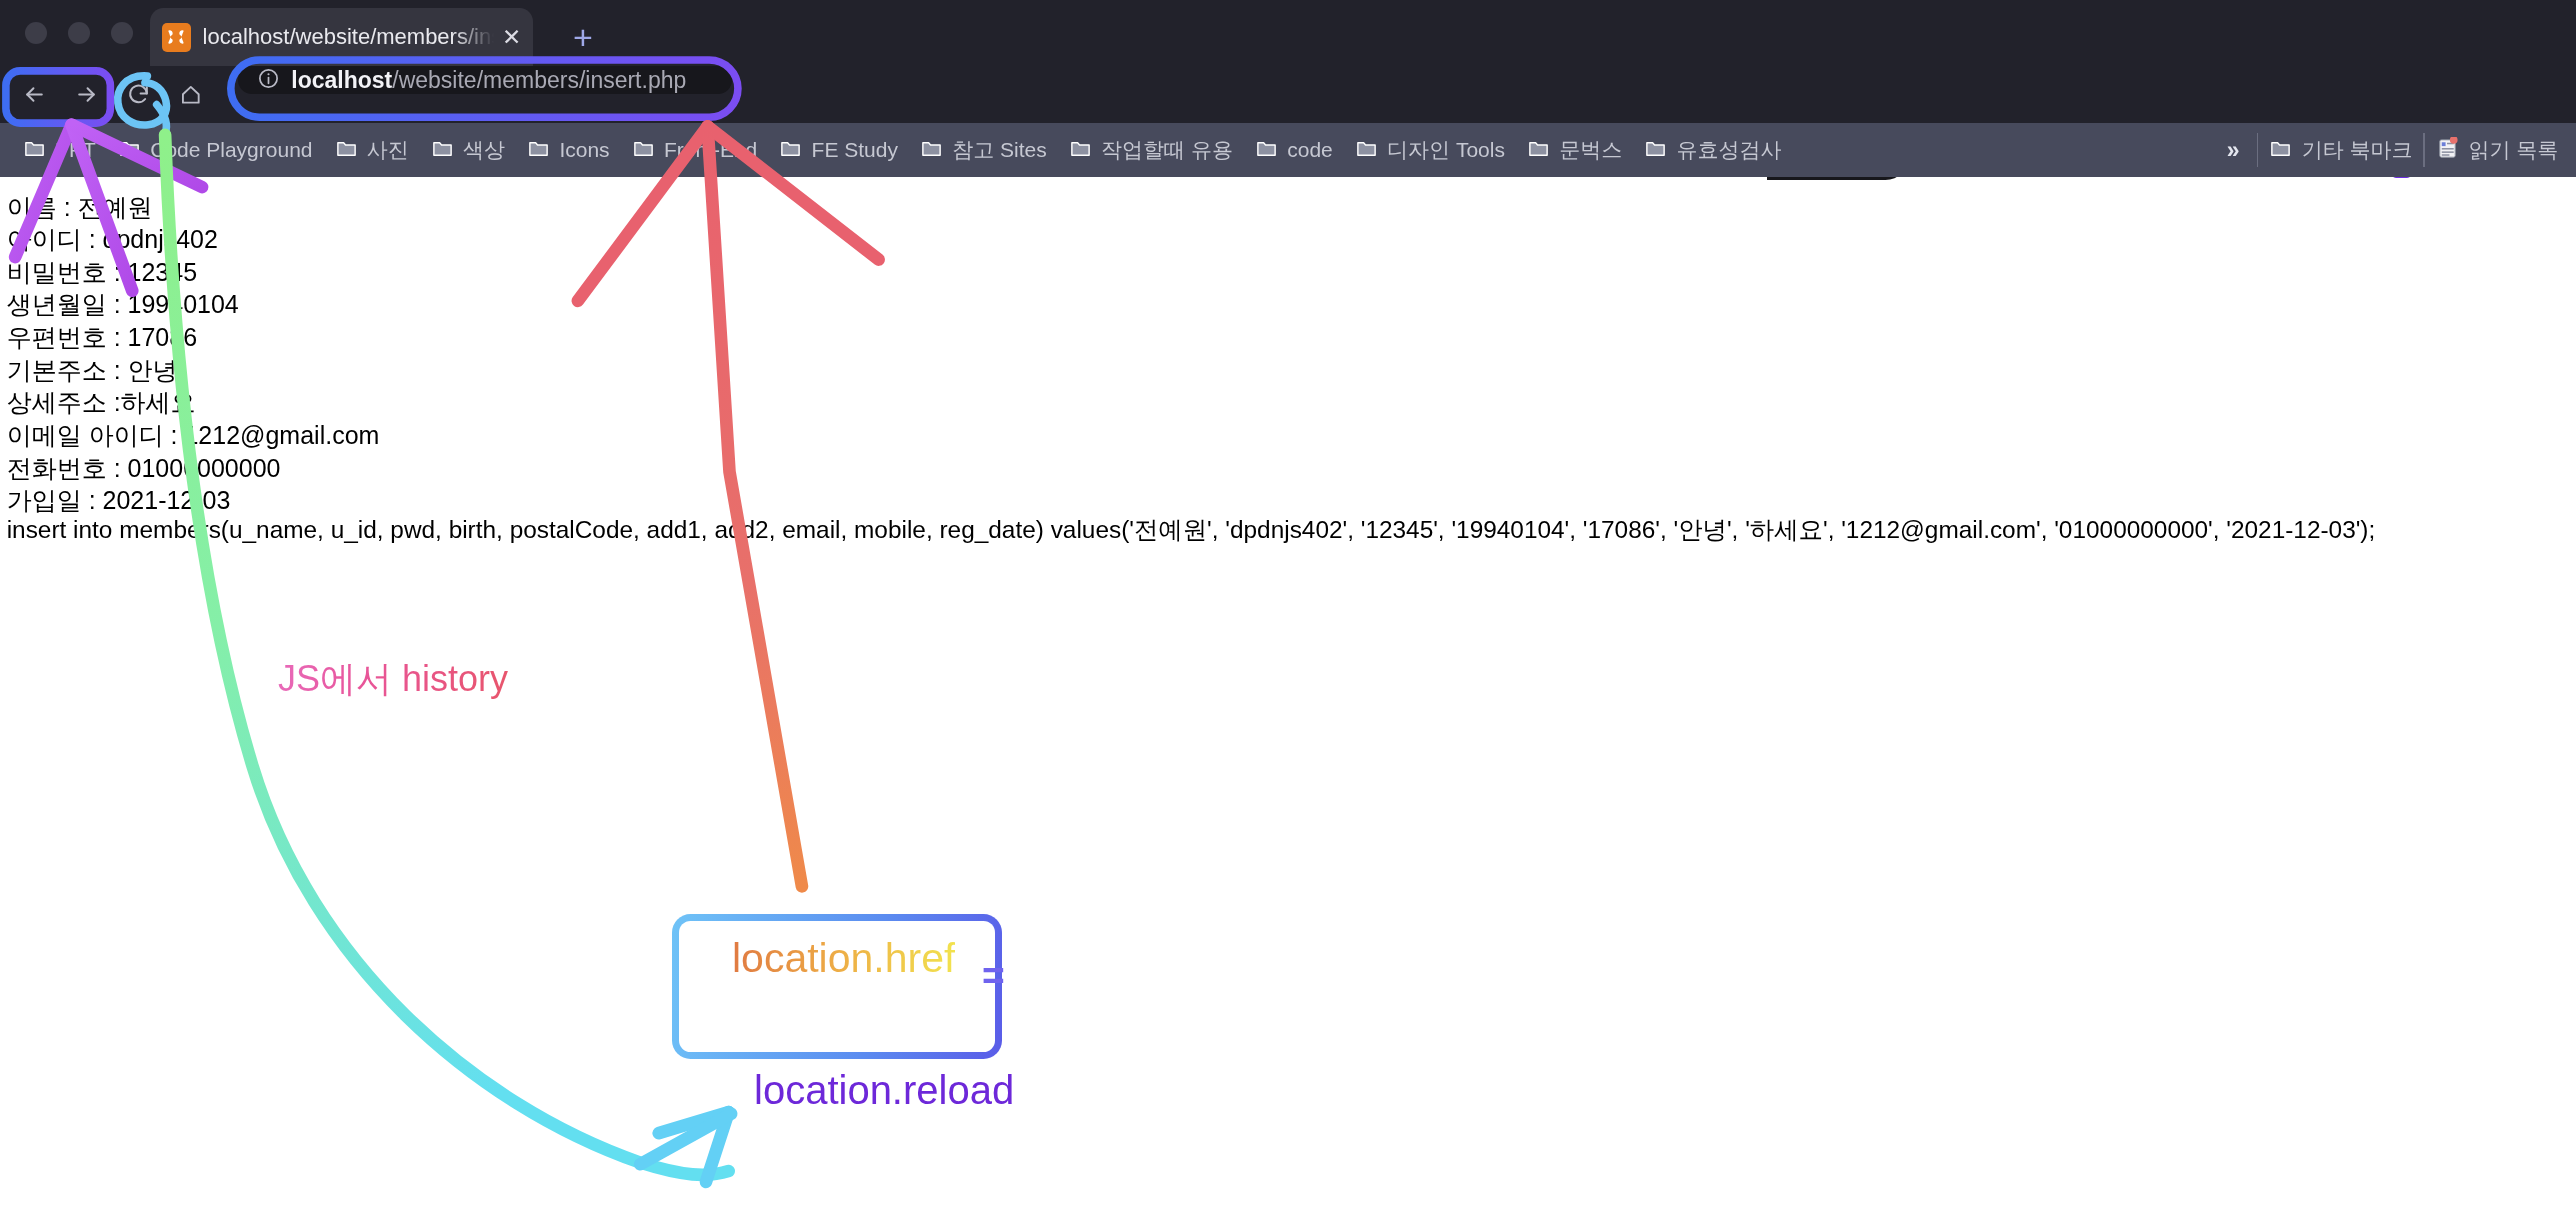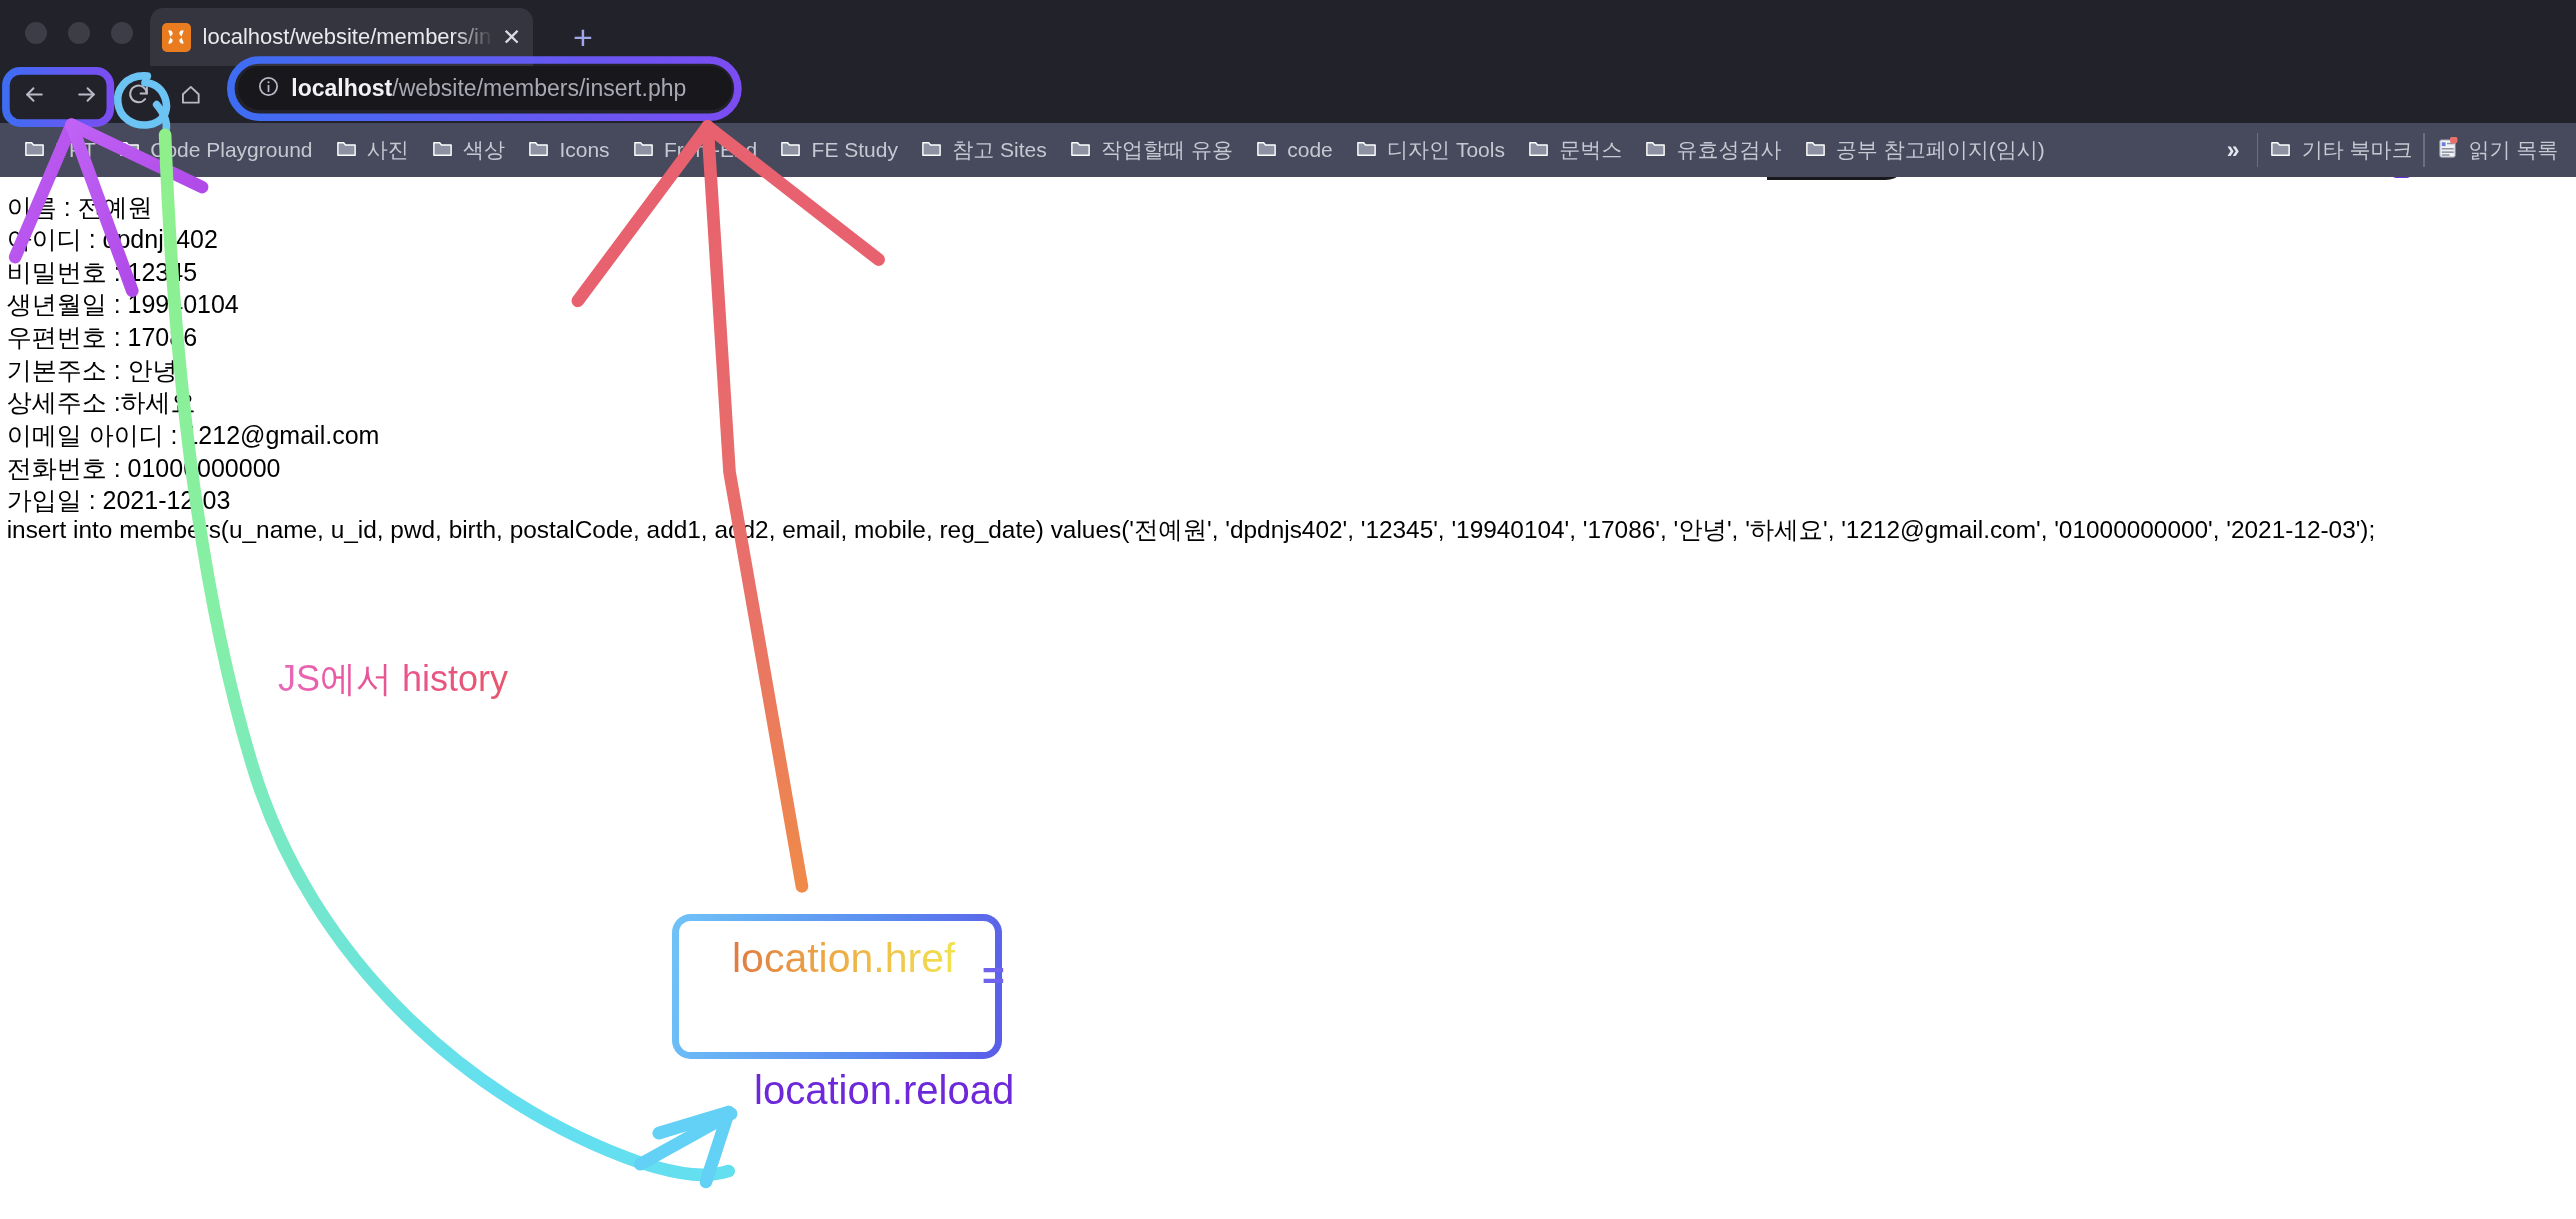--- a/index.html
+++ b/index.html
@@ -29,21 +29,21 @@
     mask-image:linear-gradient(to right,#000 86%,rgba(0,0,0,0) 100%);
   }
   .tab .tclose{color:#dcdce4;font-size:23px;margin-left:8.4px;flex:0 0 auto;line-height:1;}
   .newtab{position:absolute;left:573px;top:20px;color:#9fa8e8;font-size:34px;line-height:1;font-weight:300;}
 
   .navbar{position:absolute;left:0;top:66px;width:2576px;height:57px;background:#22222b;}
   .navbtns{position:absolute;left:8.4px;top:6.7px;display:flex;align-items:center;gap:0;}
   .nbtn{width:52px;height:44px;display:flex;align-items:center;justify-content:center;}
   .nbtn svg{display:block;}
   .omnibox{
-    position:absolute;left:238px;top:66px;width:494px;height:44px;
+    position:absolute;left:238px;top:66px;width:494px;height:28px;
     background:#17171c;border-radius:22px;display:flex;align-items:center;
     padding:0 18.5px;box-sizing:border-box;z-index:3;
   }
   .omnibox .info{flex:0 0 auto;margin-right:11.8px;}
   .omnibox .url{font-size:23px;color:#a9a9b4;white-space:nowrap;}
   .omnibox .url b{color:#f3f3f7;font-weight:700;}
   .toolicons{position:absolute;right:10px;top:69px;display:flex;align-items:center;gap:0;}
   .ticon{width:52px;height:44px;display:flex;align-items:center;justify-content:center;position:relative;}
   .share-pill{position:absolute;left:1767px;top:67px;width:142px;height:47px;border-radius:0 23.6px 23.6px 0;background:#17171c;}
 
@@ -345,26 +345,20 @@
           <span><svg width="23" height="23" viewBox="0 0 24 24">
               <path d="M3 6h6l2 2.4h10V19H3z" fill="#8d91a1" stroke="#fff" stroke-width="1.5" stroke-linejoin="round"></path>
             </svg></span>
           <span class="lbl">문벅스</span>
         </span>
         <span class="bm">
           <span><svg width="23" height="23" viewBox="0 0 24 24">
               <path d="M3 6h6l2 2.4h10V19H3z" fill="#8d91a1" stroke="#fff" stroke-width="1.5" stroke-linejoin="round"></path>
             </svg></span>
           <span class="lbl">유효성검사</span>
-        </span>
-        <span class="bm">
-          <span><svg width="23" height="23" viewBox="0 0 24 24">
-              <path d="M3 6h6l2 2.4h10V19H3z" fill="#8d91a1" stroke="#fff" stroke-width="1.5" stroke-linejoin="round"></path>
-            </svg></span>
-          <span class="lbl">공부 참고페이지(임시)</span>
         </span>
       </div>
     <div class="bmright">
       <span class="chev">»</span>
       <span class="vdiv"></span>
       <span class="bm">
         <span>
           <svg width="23" height="23" viewBox="0 0 24 24">
               <path d="M3 6h6l2 2.4h10V19H3z" fill="#8d91a1" stroke="#fff" stroke-width="1.5" stroke-linejoin="round"></path>
             </svg>

